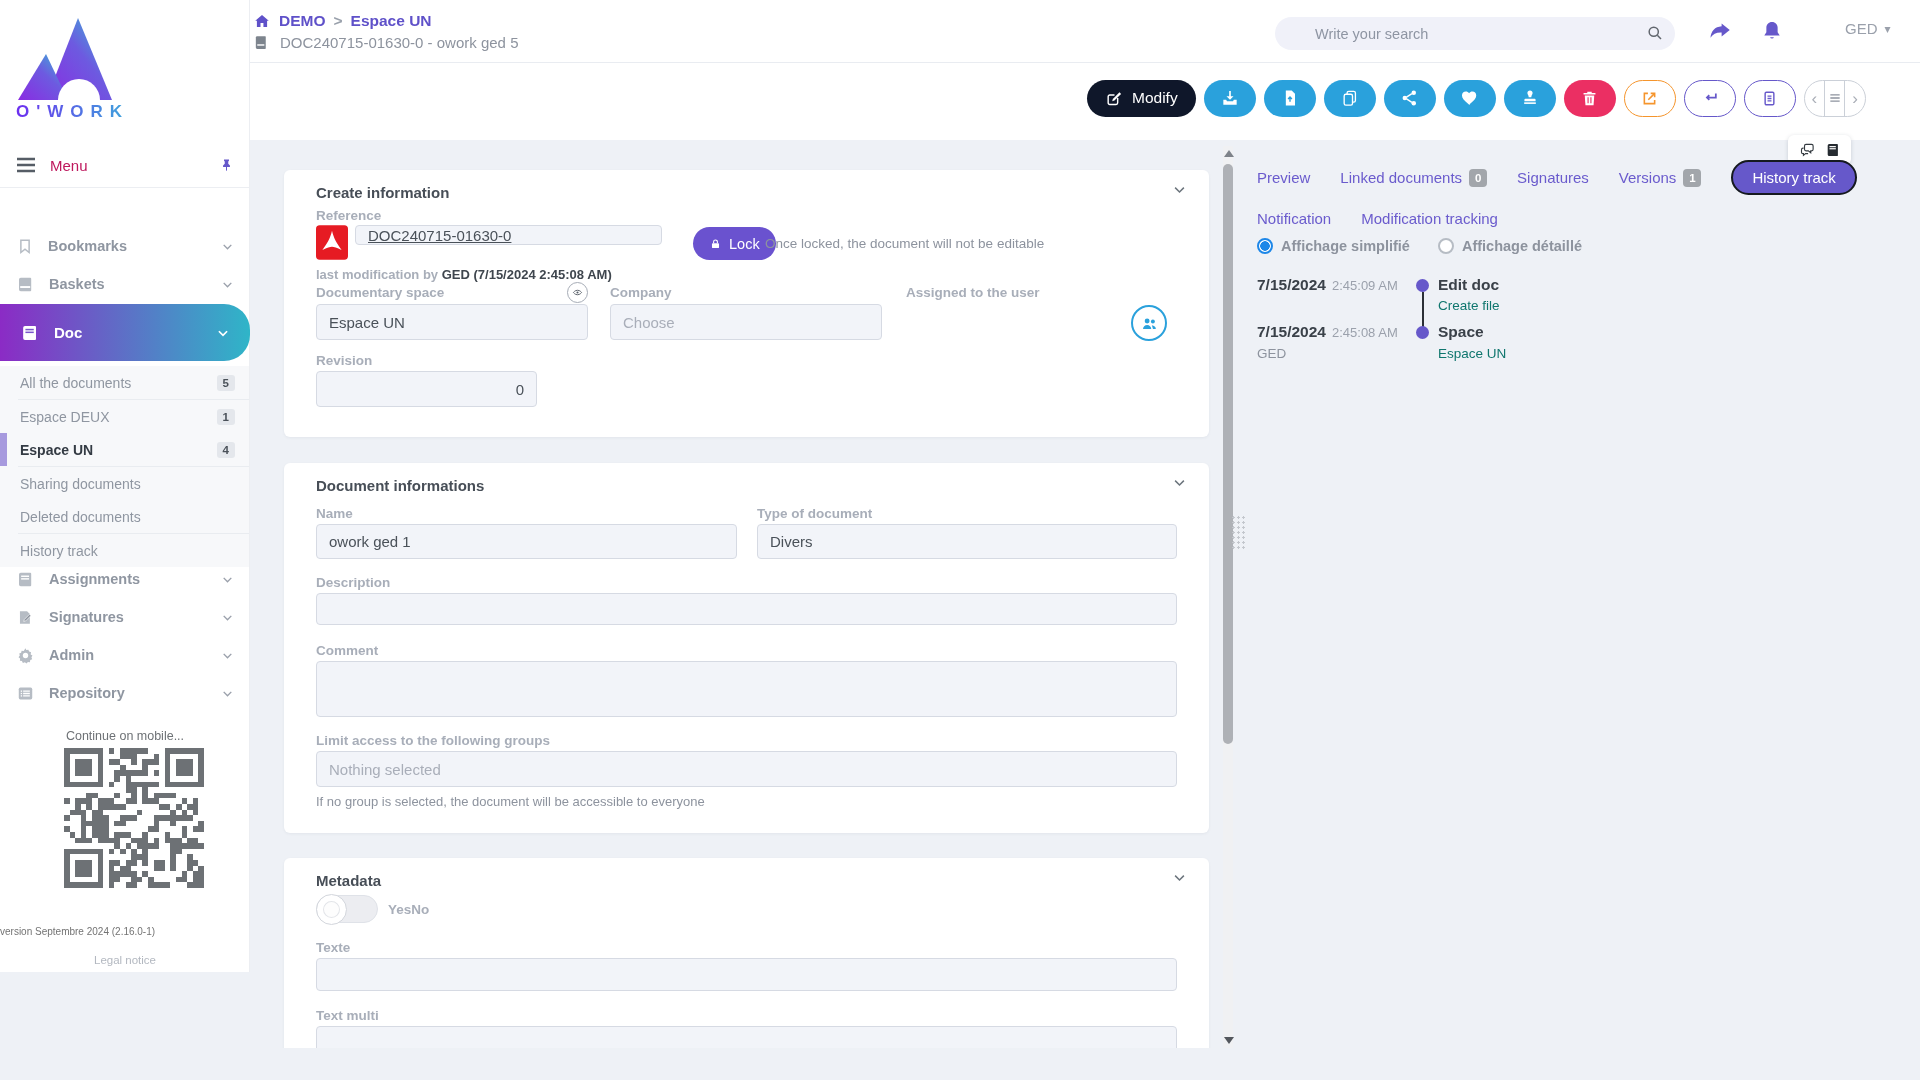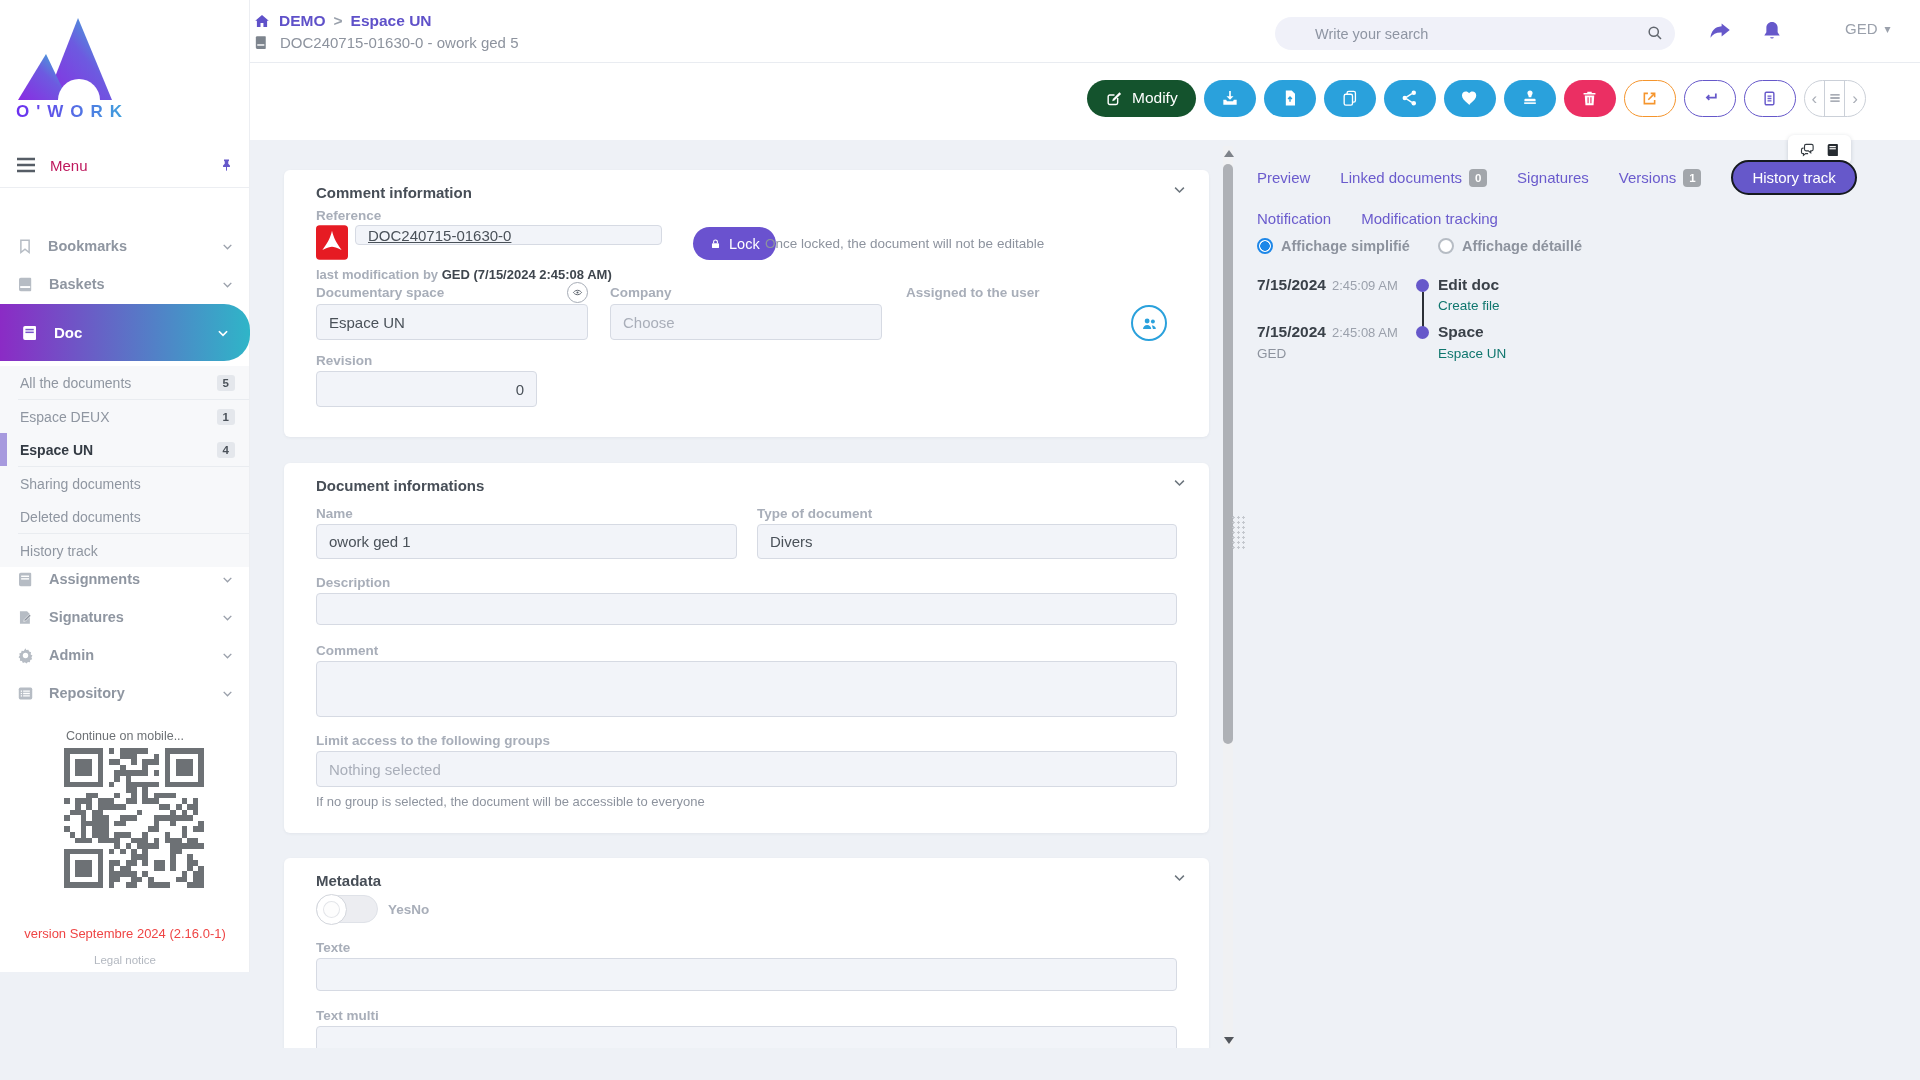--- a/index.html
+++ b/index.html
@@ -16,21 +16,21 @@
   .doc-line { position:absolute; left:253px; top:34px; display:flex; align-items:center; gap:10px; font-size:15px; color:#8d939e; }
   .search-wrap { position:absolute; left:1275px; top:17px; width:400px; height:33px; background:#f0f1f9; border-radius:17px; display:flex; align-items:center; padding:0 14px 0 40px; }
   .search-wrap input { border:none; outline:none; background:transparent; flex:1; font-size:14.5px; color:#4a5159; font-family:inherit; }
   .search-wrap input::placeholder { color:#8e95a3; }
   .search-icon-btn { position:absolute; right:10px; top:6px; cursor:pointer; }
   .hdr-icon-btn { position:absolute; top:14px; width:34px; height:34px; display:flex; align-items:center; justify-content:center; cursor:pointer; }
   .user-menu { position:absolute; left:1845px; top:20px; display:flex; align-items:center; gap:7px; color:#9aa0ab; font-size:15px; cursor:pointer; }
 
   
   .toolbar { position:absolute; top:78px; left:1087px; height:40px; display:flex; align-items:center; gap:8px; }
-  .btn-modify { height:37px; padding:0 18px; background:#14532d; border-radius:19px; color:#fff; font-size:15.5px; display:flex; align-items:center; gap:8px; cursor:pointer; border:none; font-family:inherit; }
+  .btn-modify { height:37px; padding:0 18px; background:#0f172a; border-radius:19px; color:#fff; font-size:15.5px; display:flex; align-items:center; gap:8px; cursor:pointer; border:none; font-family:inherit; }
   .oval { width:52px; height:37px; border-radius:19px; display:flex; align-items:center; justify-content:center; cursor:pointer; border:none; }
   .oval.blue { background:#2aa1dc; }
   .oval.pink { background:#eb2f63; }
   .oval.outline-orange { background:#fff; border:1px solid #f5952d; }
   .oval.outline-purple { background:#fff; border:1px solid #6658ca; }
   .pager { width:62px; height:37px; border:1px solid #cbd0d8; border-radius:19px; display:flex; background:#fff; overflow:hidden; }
   .pager > div { flex:1; display:flex; align-items:center; justify-content:center; cursor:pointer; color:#9aa0ab; }
   .pager > div + div { border-left:1px solid #cbd0d8; }
   .chev { font-size:17px; color:#a9aeb7; line-height:1; }
 
@@ -47,21 +47,21 @@
   .sb-doc { position:absolute; left:0; top:304px; width:250px; height:57px; background:linear-gradient(90deg,#8b2bc5,#2fb5c8); border-radius:0 26px 26px 0; display:flex; align-items:center; padding:0 20px; gap:14px; color:#fff; font-size:15px; font-weight:bold; cursor:pointer; }
   .sb-doc .chev-d { margin-left:auto; }
   .sb-sub { position:absolute; left:0; top:366px; width:249px; background:#f7f8fa; }
   .sb-sub-item { position:relative; height:33px; display:flex; align-items:center; padding:0 14px 0 20px; font-size:14px; color:#8f96a1; cursor:pointer; }
   .sb-sub-item.active { font-weight:bold; color:#343b44; }
   .sb-sub-item.active::before { content:""; position:absolute; left:0; top:0; width:7px; height:100%; background:#a79ade; }
   .sb-sub-item .count { margin-left:auto; background:#e4e7ec; color:#4a5159; font-size:11.5px; font-weight:bold; padding:2px 6px; border-radius:3px; }
   .sb-divider { height:1px; background:#e9ecf0; margin:0 0 0 18px; }
   .qr-hint { position:absolute; left:0; top:729px; width:250px; text-align:center; font-size:12.5px; color:#6d7175; }
   .qr-box { position:absolute; left:64px; top:748px; width:140px; height:140px; }
-  .version-txt { position:absolute; left:0; top:926px; width:250px; text-align:center; font-size:13px; color:#ef4444; }
+  .version-txt { position:absolute; left:0; top:926px; width:250px; font-size:10px; color:#737373; }
   .legal-txt { position:absolute; left:0; top:954px; width:250px; text-align:center; font-size:11.5px; color:#b3b8c0; cursor:pointer; }
 
   
   .main { position:absolute; left:250px; top:140px; width:1670px; height:908px; background:#eef1f6; overflow:hidden; }
   .card { position:absolute; left:34px; width:925px; background:#fff; border-radius:6px; box-shadow:0 1px 3px rgba(40,50,70,.06); }
   .card-title { position:absolute; left:32px; top:14px; font-size:15px; font-weight:bold; color:#474e57; }
   .card-chev { position:absolute; right:22px; top:12px; cursor:pointer; }
   .fld-label { position:absolute; font-size:13.5px; font-weight:bold; color:#a8aeb9; }
   .inp { position:absolute; background:#f2f4f9; border:1px solid #d6dae3; border-radius:4px; font-size:15px; color:#4a5159; padding:0 12px; font-family:inherit; outline:none; }
   .inp::placeholder { color:#a9aeb9; }
@@ -631,21 +631,21 @@
           <rect x="2" y="20" width="3" height="3" fill="#6d7175"></rect>
         </svg>
       </div>
     <div class="version-txt">version Septembre 2024 (2.16.0-1)</div>
     <div class="legal-txt">Legal notice</div>
   </div>
 
   <div class="main">
 
     <div class="card" style="top:30px; height:267px;">
-      <div class="card-title">Comment information</div>
+      <div class="card-title">Create information</div>
       <div class="card-chev">
           <svg width="15" height="15" viewBox="0 0 24 24" fill="none">
             <path d="M5 9l7 7 7-7" stroke="#6c757d" stroke-width="2.4"></path>
           </svg>
         </div>
 
       <div class="fld-label" style="left:32px; top:38px;">Reference</div>
       <div class="pdf-ico">
         <svg width="32" height="35" viewBox="0 0 26 28">
             <rect x="0" y="0" width="26" height="28" rx="3" fill="#e61b23"></rect>

